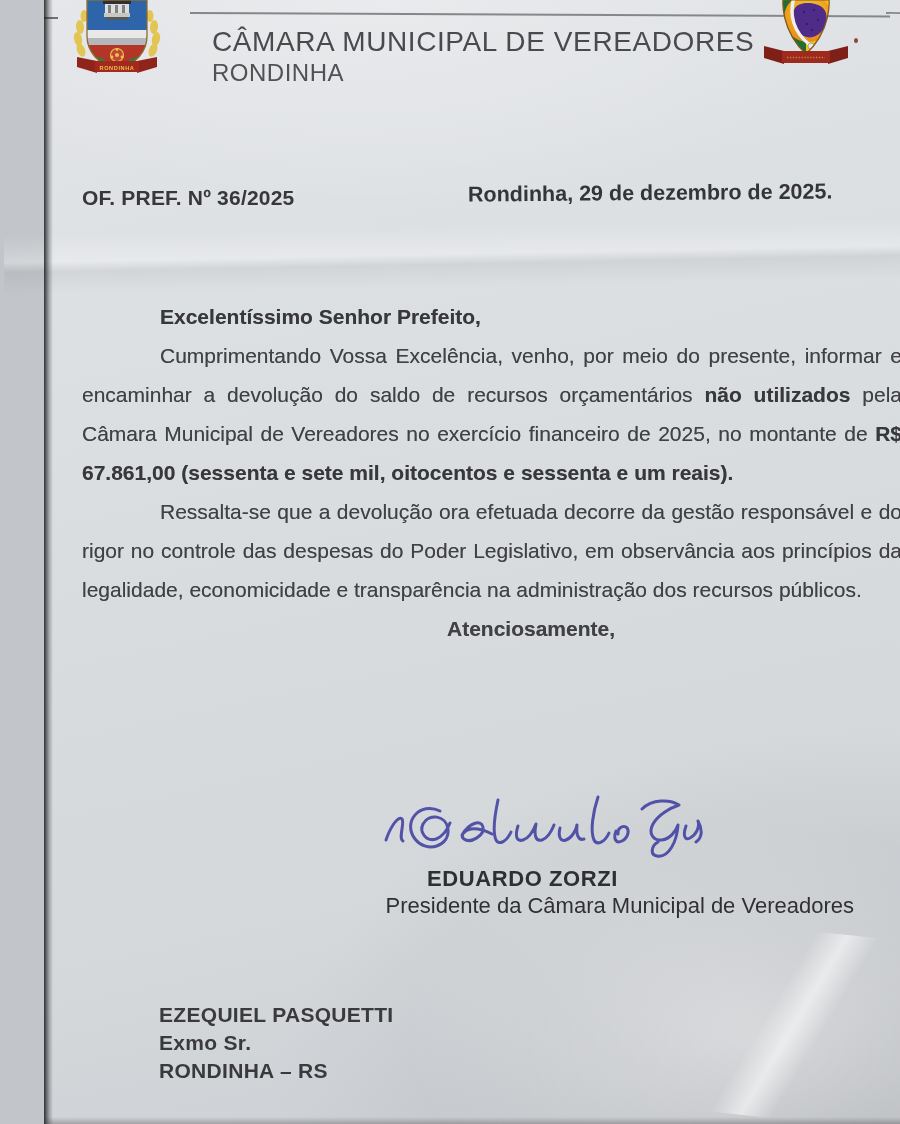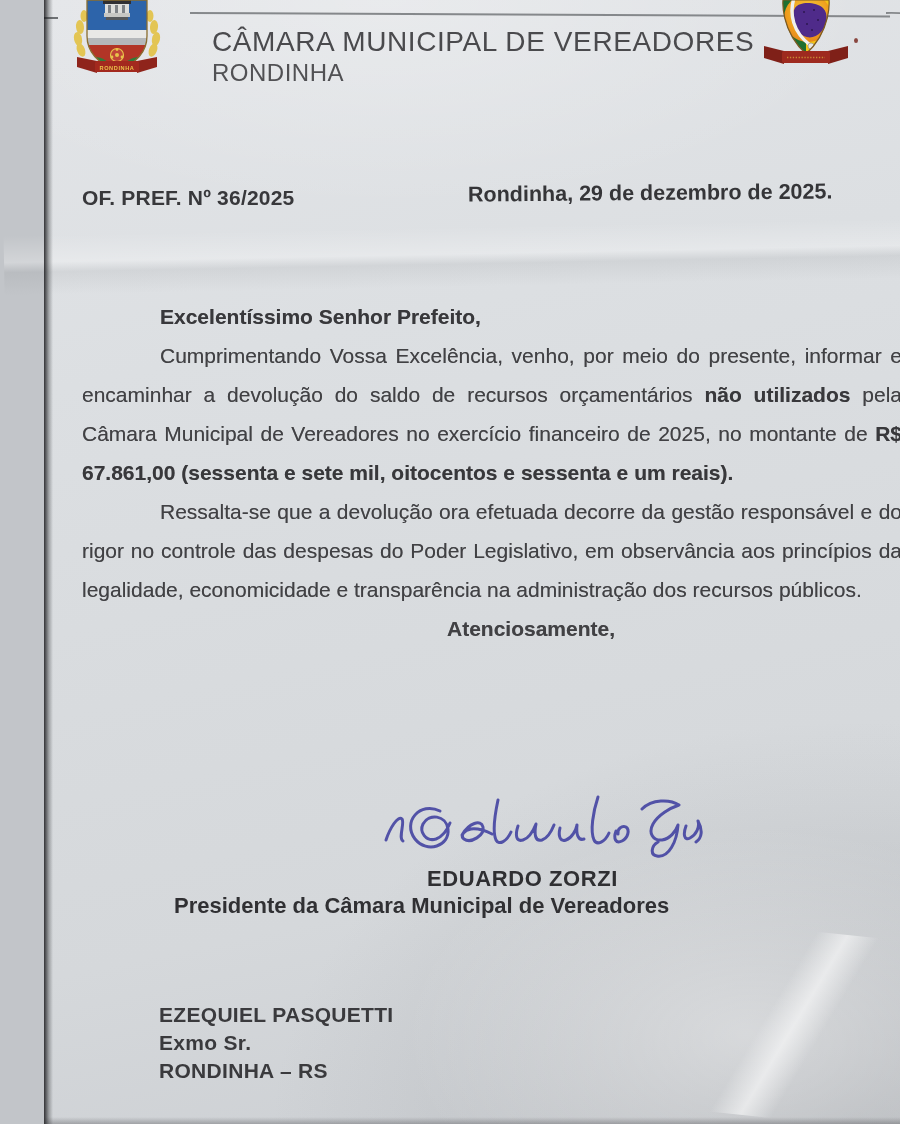--- a/index.html
+++ b/index.html
@@ -45,22 +45,22 @@
   .letter-body{position:absolute;left:38px;top:297px;width:820px;font-size:21px;line-height:39px;
     color:#414144;text-align:justify;text-shadow:0 0 .5px rgba(65,65,68,.55);}
   .salutation{font-weight:bold;text-indent:78px;text-align:left;color:#38383b;}
   .para{margin:0;text-indent:78px;}
   .para .b{font-weight:bold;color:#38383b;}
   .closing{text-indent:78px;text-align:center;font-weight:bold;}
   .sig-block{position:absolute;left:130px;top:782px;width:680px;height:145px;}
   .sig-script{position:absolute;left:200px;top:2px;}
   .sig-name{position:absolute;left:17px;right:0;top:84px;text-align:center;font-size:22px;
     font-weight:bold;color:#2f2f32;letter-spacing:.6px;}
-  .sig-role{position:absolute;left:0;right:0;top:111px;text-align:left;font-size:22px;
-    font-weight:bold;color:#303033;}
+  .sig-role{position:absolute;left:0;right:0;top:111px;text-align:right;font-size:22px;
+    font-weight:normal;color:#303033;}
   .recipient{position:absolute;left:115px;top:1001px;font-size:21px;font-weight:bold;
     color:#3a3a3d;line-height:28px;letter-spacing:.3px;}
 </style>
 </head>
 <body>
 
 <div class="paper">
   <div class="crease-top"></div>
   <div class="crease-bottom"></div>
 

